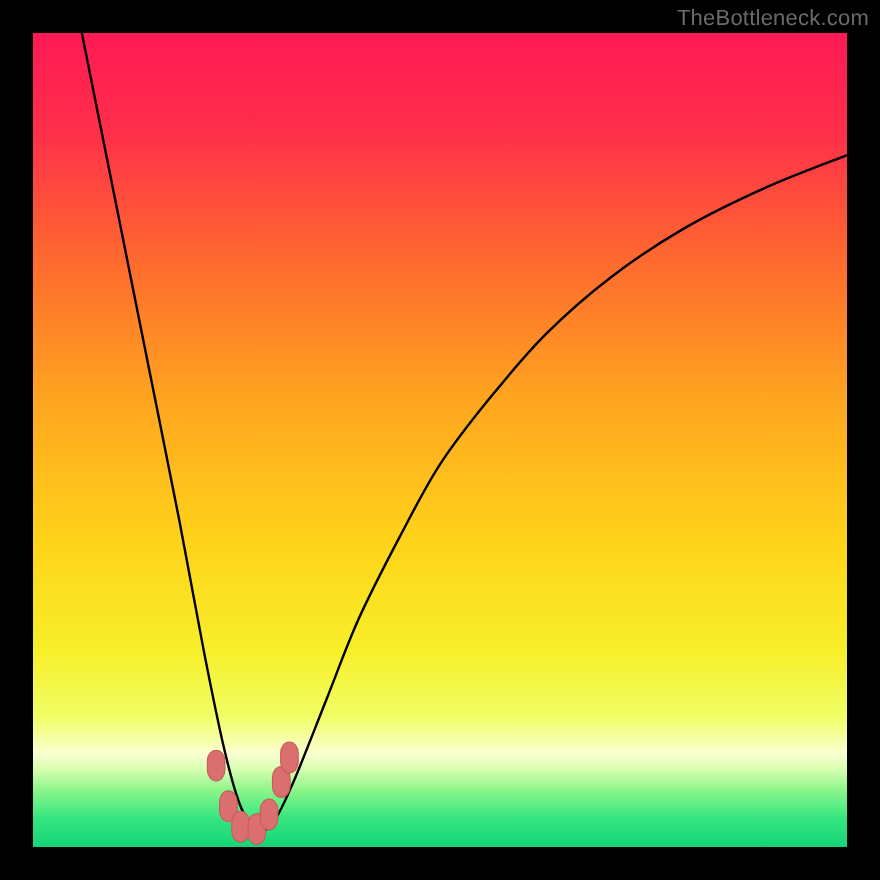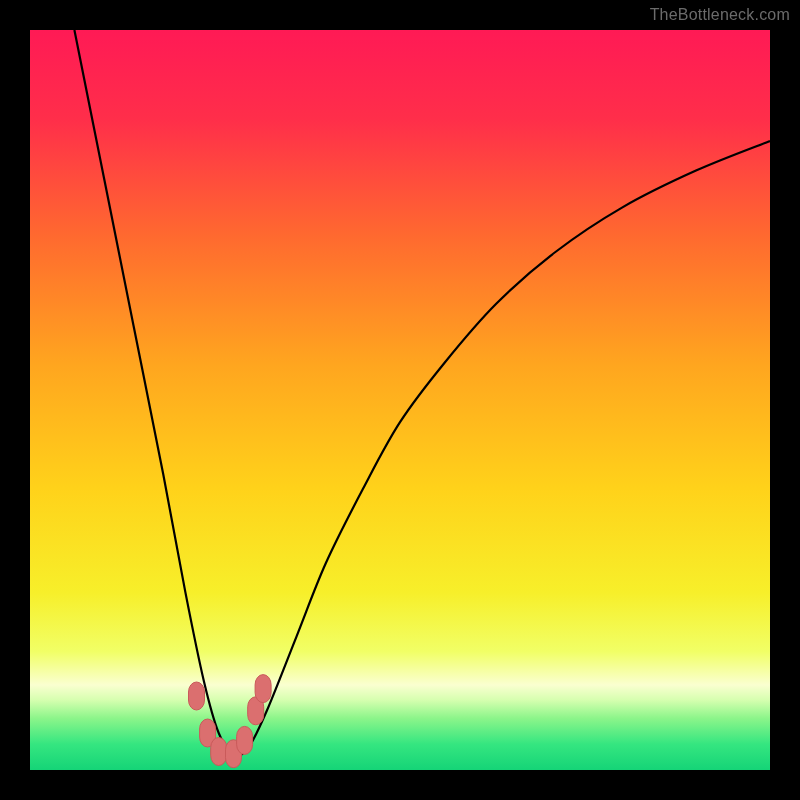--- a/index.html
+++ b/index.html
@@ -33,21 +33,21 @@
     position: absolute;
     inset: 0;
     width: 740px;
     height: 740px;
   }
   .watermark {
     position: absolute;
     top: 6px;
     right: 10px;
     color: #6b6b6b;
-    font-size: 16px;
+    font-size: 20px;
     letter-spacing: 0.2px;
     font-weight: 500;
     text-align: center;
   }
 </style>
 </head>
 <body>
 
 <div class="frame">
 

